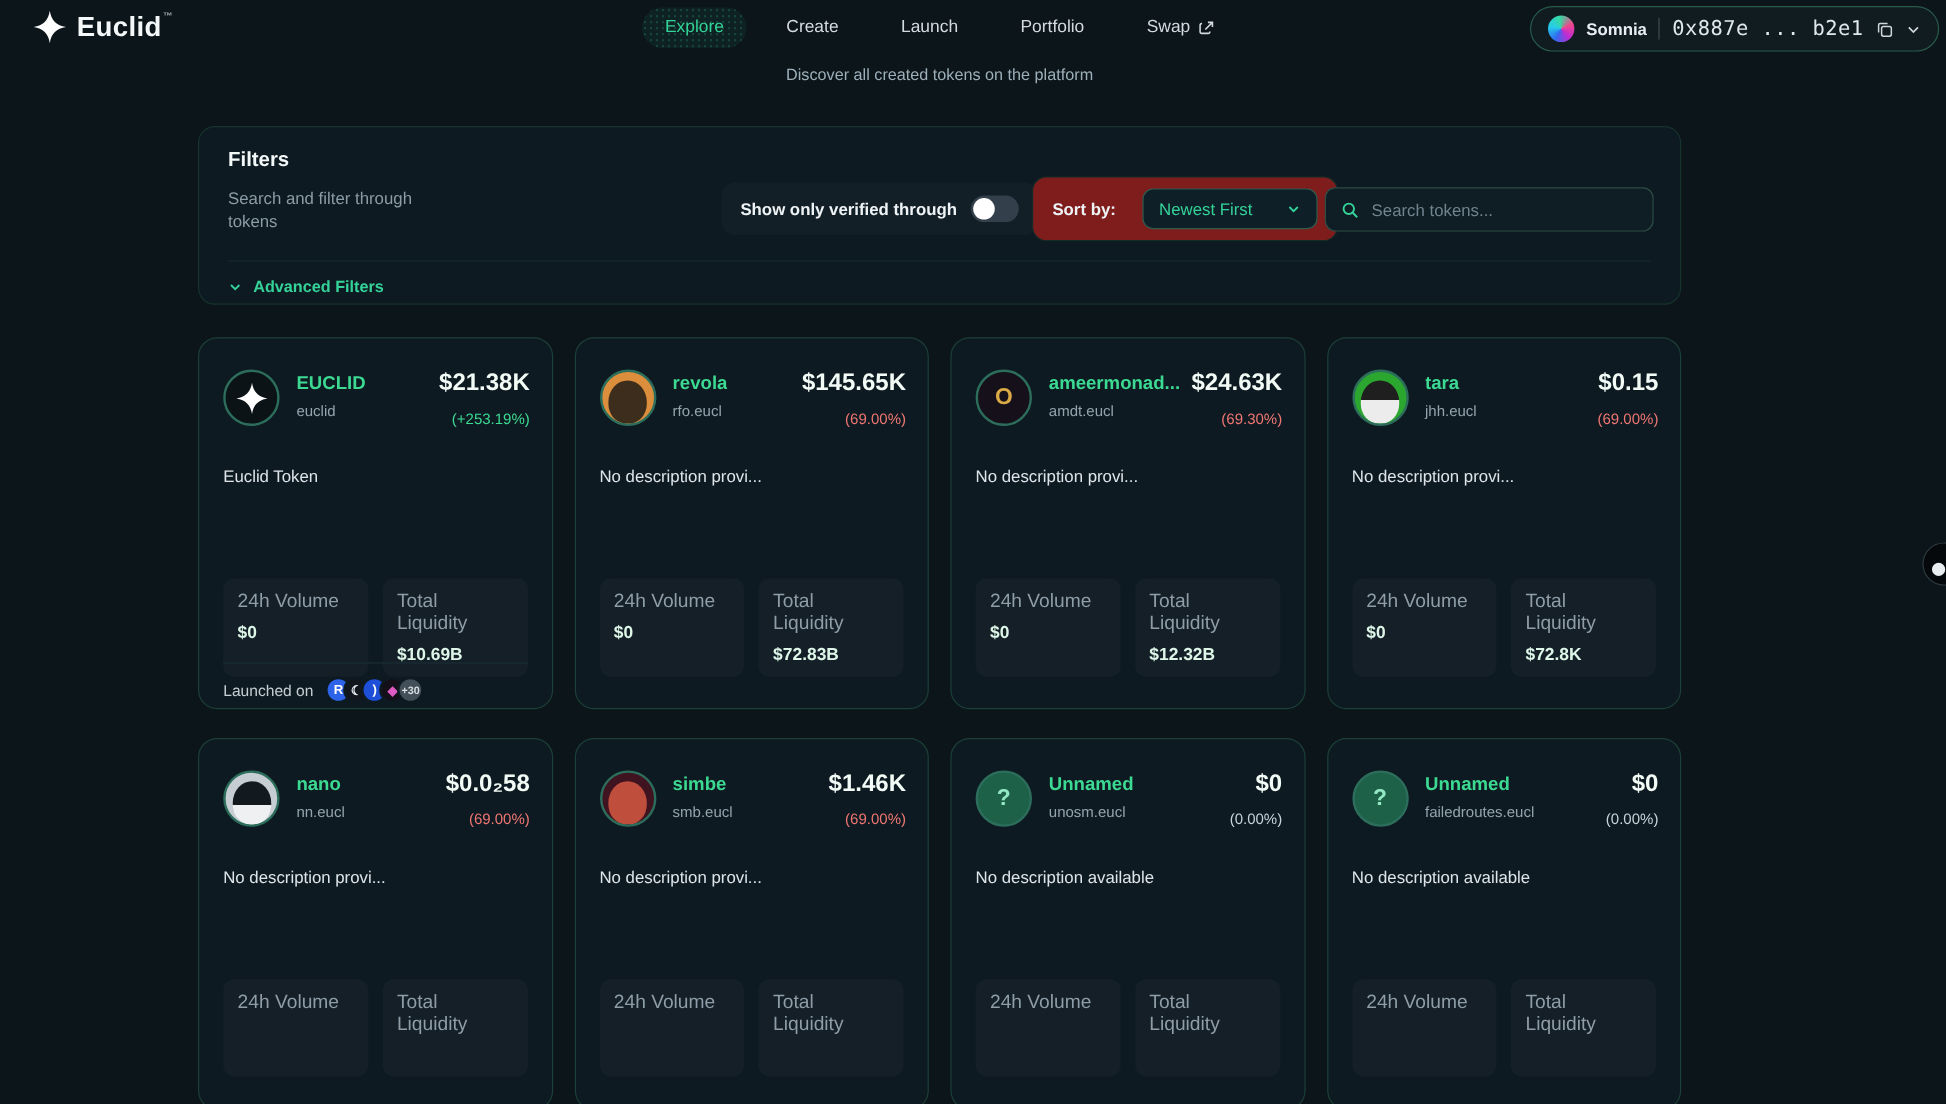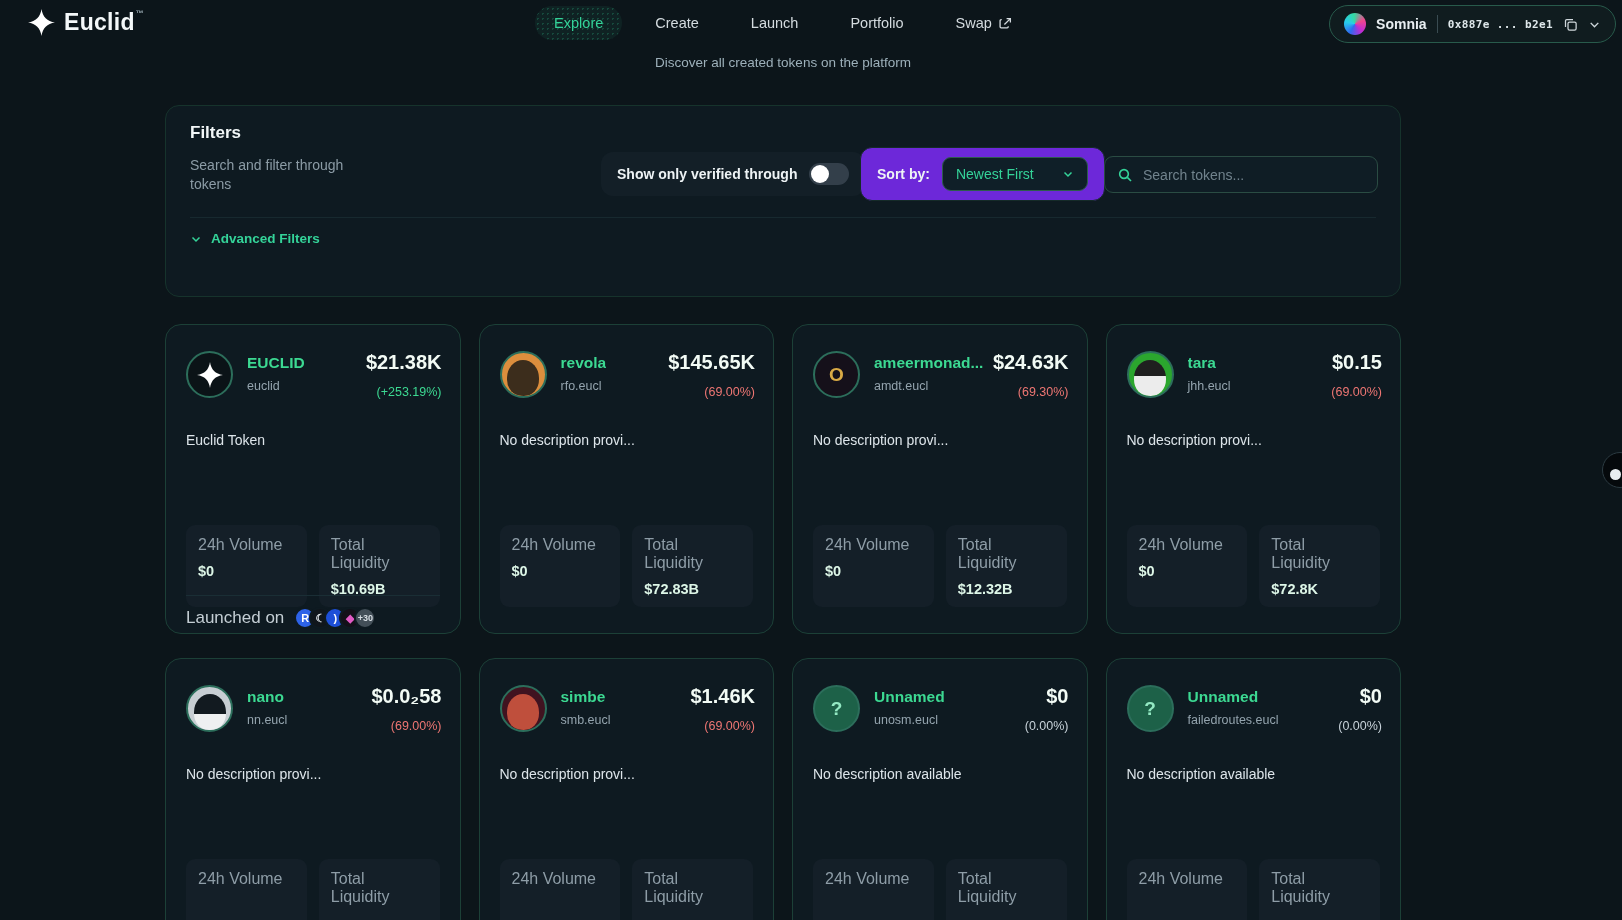--- a/index.html
+++ b/index.html
@@ -35,49 +35,49 @@
     position:absolute; right:6px; top:5px; height:38px;
     display:flex; align-items:center; gap:10px; padding:0 14px;
     border:1px solid #285a4b; border-radius:19px; background:rgba(18,31,34,.7); cursor:pointer;
   }
   .somnia-icon {
     width:22px; height:22px; border-radius:50%;
     background:conic-gradient(from 210deg, #2f6bf0, #27cdeb, #35d9a2, #f0478c, #c02bd4, #2f6bf0);
   }
   .wallet-network { color:#e8eef1; font-size:14px; font-weight:bold; }
   .wallet-sep { width:1px; height:18px; background:#3a4c52; }
-  .wallet-address { font-family:"DejaVu Sans Mono", monospace; font-size:11px; color:#dfe8eb; font-weight:bold; letter-spacing:.4px; }
+  .wallet-address { font-family:"DejaVu Sans Mono", monospace; font-size:17px; color:#dfe8eb; font-weight:normal; letter-spacing:.4px; }
   .icon-btn { display:flex; align-items:center; justify-content:center; cursor:pointer; }
 
   
   .title-wrap { margin-top:4px; margin-left:165px; width:1236px; text-align:center; }
   .page-title { color:#3fe191; font-size:30px; font-weight:bold; }
   .page-subtitle { color:#9db0ba; font-size:13.5px; margin-top:7px; }
 
   
   .panel {
-    position:relative; margin:35px 0 0 165px; width:1236px; height:192px;
+    position:relative; margin:35px 0 0 165px; width:1236px; height:149px;
     background:#0e1a21; border:1px solid #16332c; border-radius:14px;
   }
   .filters-heading { position:absolute; left:24px; top:17px; color:#f2f7f8; font-size:17px; font-weight:bold; }
   .filters-sub { position:absolute; left:24px; top:50px; width:170px; color:#8c9ca6; font-size:14px; line-height:19px; }
 
   .verified-group {
     position:absolute; left:435px; top:46px; height:44px;
     display:flex; align-items:center; gap:12px; padding:0 16px;
     background:#131f27; border-radius:12px;
   }
   .verified-label { color:#eef3f5; font-size:14px; font-weight:bold; }
   .switch { width:40px; height:22px; border-radius:11px; background:#333f4a; position:relative; cursor:pointer; }
   .switch-knob { width:18px; height:18px; border-radius:50%; background:#fff; position:absolute; left:2px; top:2px; }
 
   .sort-group {
     position:absolute; left:694px; top:41px; height:54px;
-    display:flex; align-items:center; gap:12px; padding:0 16px;
-    background:#6d28d9; border:1px solid #152b28; border-radius:12px;
+    display:flex; align-items:center; gap:22px; padding:0 16px;
+    background:#7f1d1d; border:1px solid #152b28; border-radius:12px;
   }
   .sort-label { color:#eef3f5; font-size:14px; font-weight:bold; }
   .select {
     display:flex; align-items:center; gap:28px;
     border:1px solid #2d5c4d; border-radius:9px; padding:8px 13px;
     color:#34d399; font-size:14px; background:#0f1f28; cursor:pointer;
   }
 
   .search-box {
     position:absolute; left:938px; top:50px; width:274px; height:37px;
@@ -124,21 +124,21 @@
   .stats { position:absolute; top:200px; left:20px; right:20px; display:flex; gap:12px; }
   .stat { flex:1; background:#141f28; border-radius:9px; padding:11px 12px 10px; min-height:58px; }
   .stat-label { color:#8e9da7; font-size:16px; }
   .stat-value { color:#ddf6e7; font-size:14.5px; font-weight:bold; margin-top:9px; min-height:15px; }
 
   .card-footer {
     position:absolute; top:270px; left:20px; right:20px;
     border-top:1px solid #1a2e35; padding-top:11px;
     display:flex; align-items:center; gap:10px;
   }
-  .footer-label { color:#c4ced4; font-size:17px; }
+  .footer-label { color:#c4ced4; font-size:13px; }
   .platforms { display:flex; align-items:center; }
   .pl-icon {
     width:22px; height:22px; border-radius:50%; border:2px solid #0e1a21;
     display:flex; align-items:center; justify-content:center;
     font-size:11px; font-weight:bold; margin-left:-7px;
   }
   .pl-icon:first-child { margin-left:0; }
   .pl-more {
     width:22px; height:22px; border-radius:50%; border:2px solid #0e1a21; margin-left:-7px;
     background:#434f58; color:#d7dee3; font-size:9px; font-weight:bold;

